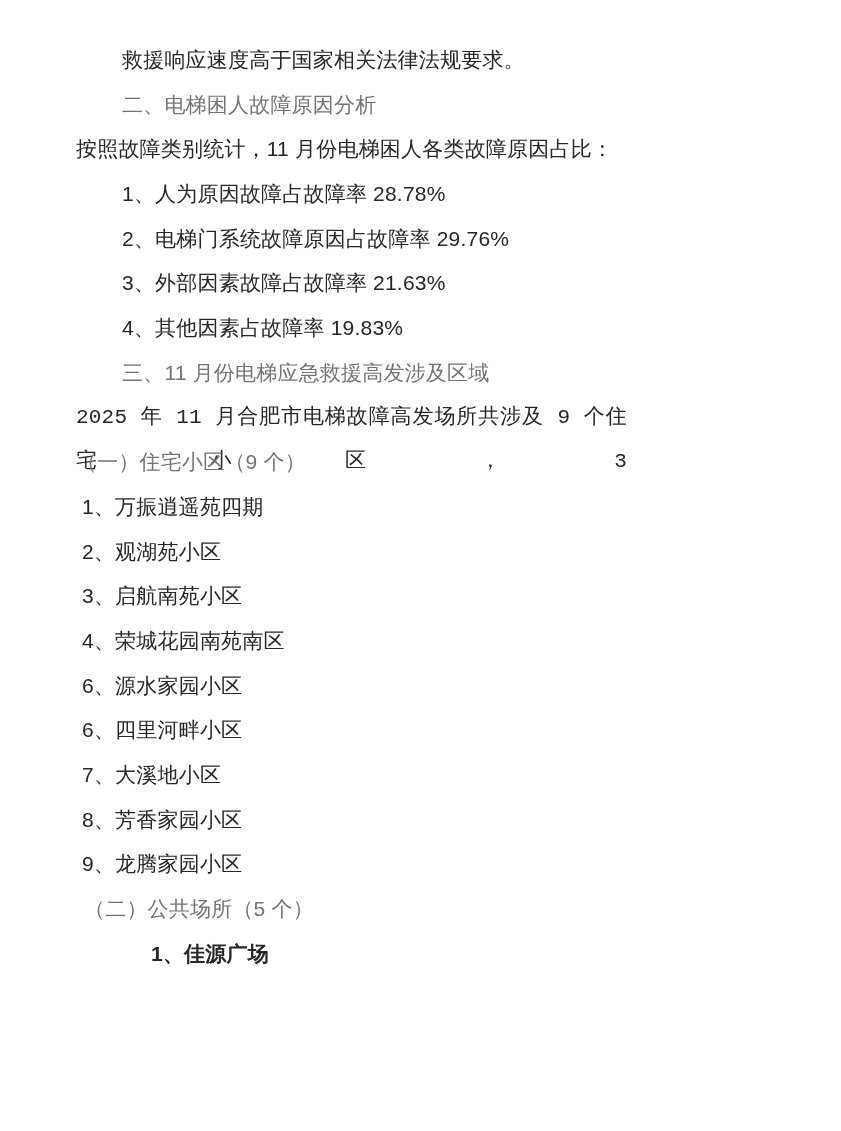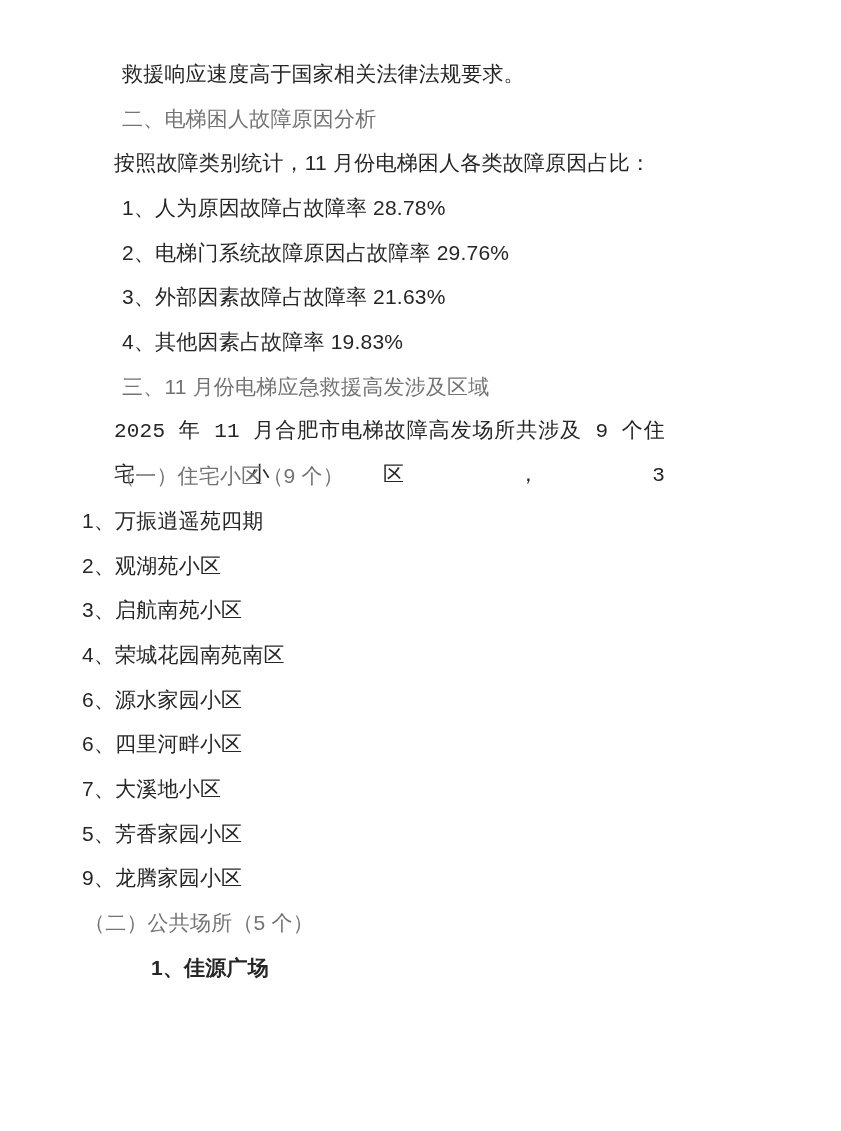--- a/index.html
+++ b/index.html
@@ -12,38 +12,38 @@
     height: 1131px;
     overflow: hidden;
     font-family: "Liberation Sans", "DejaVu Sans", sans-serif;
   }
   .page {
     position: relative;
     width: 841px;
     height: 1131px;
     background: #ffffff;
     box-sizing: border-box;
-    padding-top: 52px;
+    padding-top: 38px;
   }
   .line {
     margin: 0;
     height: 44.7px;
     line-height: 44.7px;
     font-size: 21px;
     color: #262626;
     white-space: pre;
     letter-spacing: 0.2px;
   }
   .b {
     font-weight: 400;
     color: #737373;
   }
   
   .m0    { margin-left: 122px; }  
-  .mi    { margin-left: 114px; }  
+  .mi    { margin-left: 76px; }  
   .ml    { margin-left: 82px; }  
   .ms2   { margin-left: 84px; }  
   .mlast { margin-left: 151px; font-weight: bold; }  
   
   .just {
     white-space: normal;
     width: 551px;
     text-align: justify;
     text-align-last: justify;
     font-family: Liberation Mono, monospace;
@@ -71,20 +71,20 @@
 
   <p class="line mi b">（一）住宅小区（9 个）</p>
 
   <p class="line ml">1、万振逍遥苑四期</p>
   <p class="line ml">2、观湖苑小区</p>
   <p class="line ml">3、启航南苑小区</p>
   <p class="line ml">4、荣城花园南苑南区</p>
   <p class="line ml">6、源水家园小区</p>
   <p class="line ml">6、四里河畔小区</p>
   <p class="line ml">7、大溪地小区</p>
-  <p class="line ml">5、芳香家园小区</p>
+  <p class="line ml">8、芳香家园小区</p>
   <p class="line ml">9、龙腾家园小区</p>
 
   <p class="line ms2 b">（二）公共场所（5 个）</p>
 
   <p class="line mlast">1、佳源广场</p>
 
 </div>
 
 </body></html>

